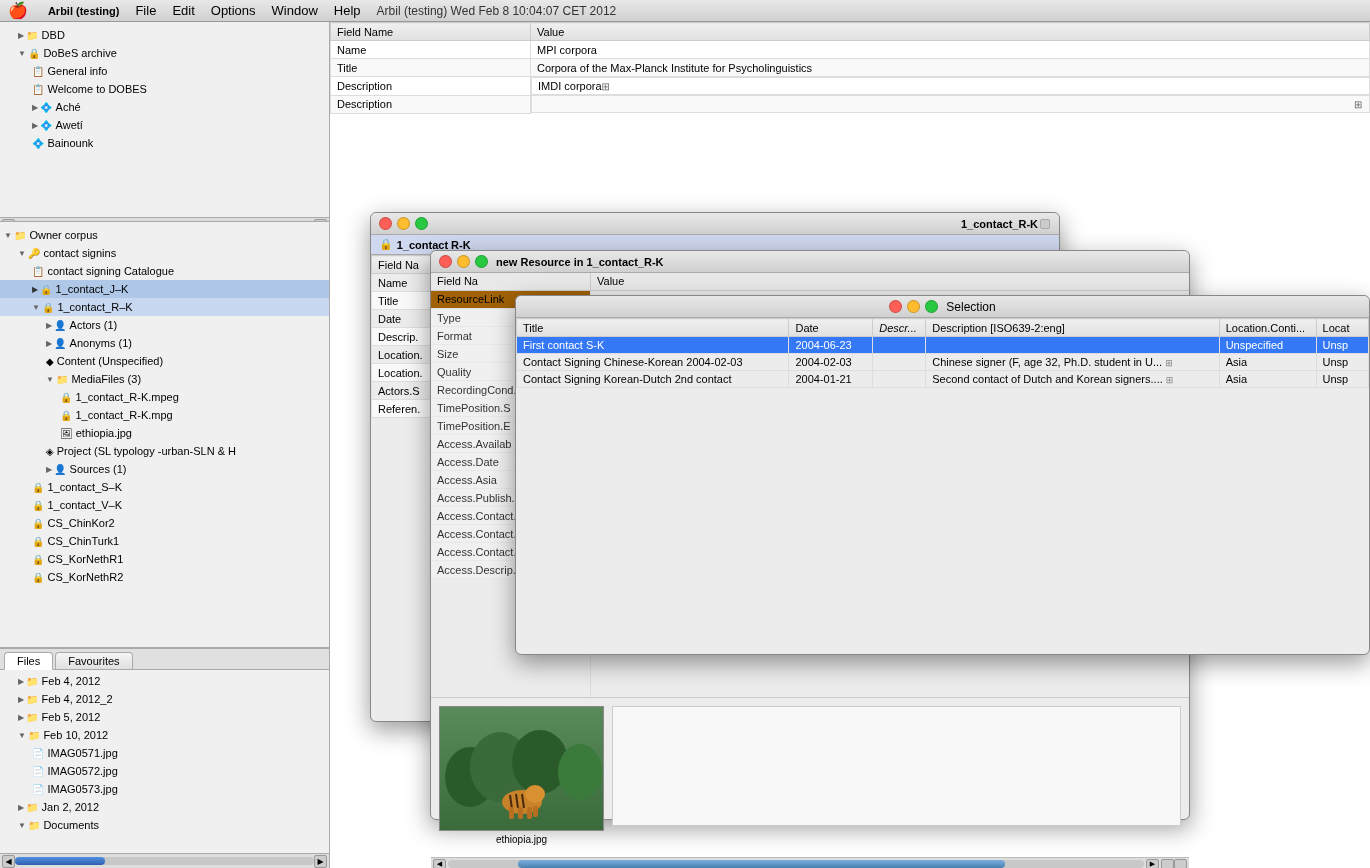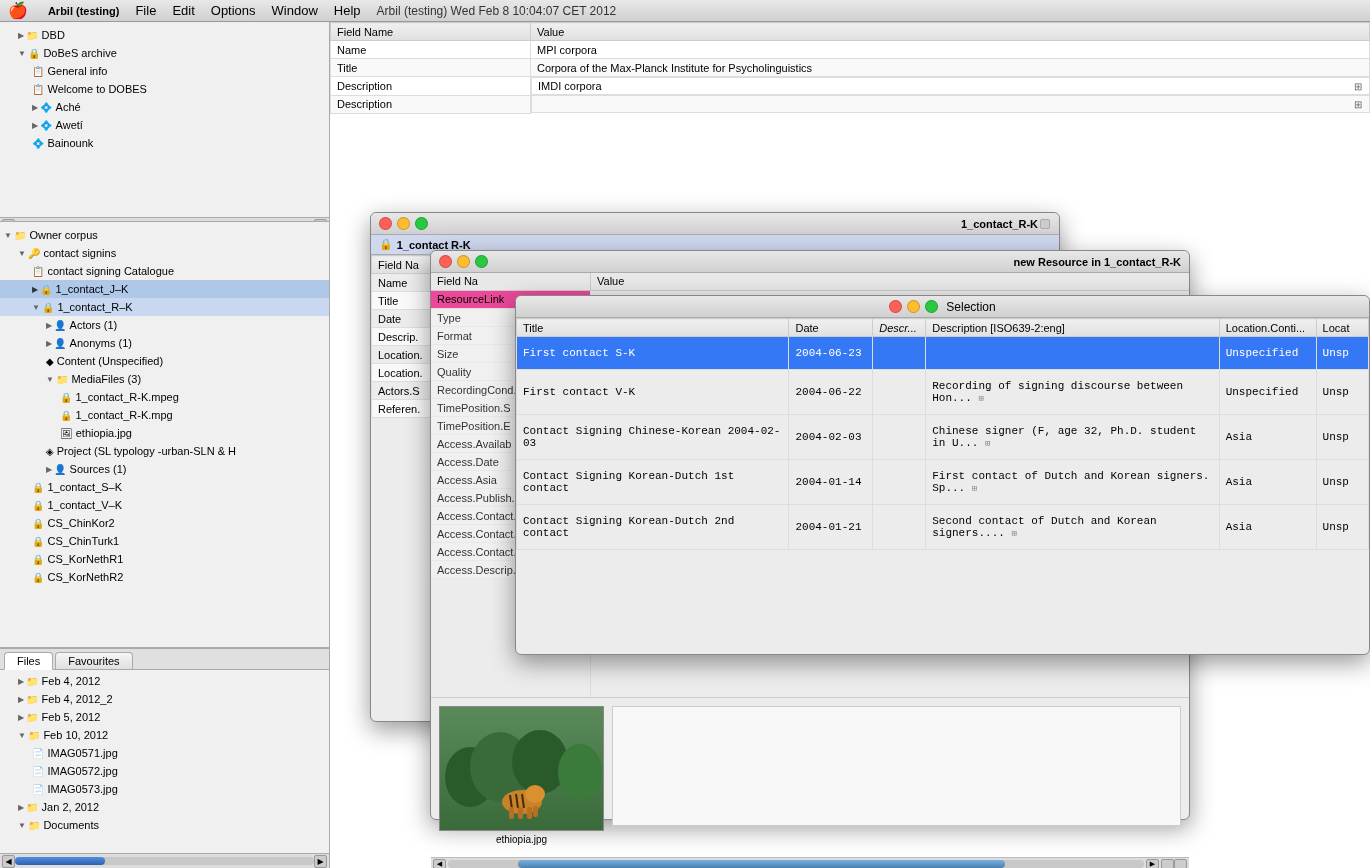--- a/index.html
+++ b/index.html
@@ -66,32 +66,32 @@
     .overlay { position: absolute; background: #ececec; border: 1px solid #888; border-radius: 6px; box-shadow: 0 8px 24px rgba(0,0,0,0.4); }
     
     
     .rk-window { top: 210px; left: 370px; width: 690px; height: 500px; }
     .rk-titlebar { background: linear-gradient(to bottom, #e8e8e8, #d0d0d0); height: 22px; border-radius: 6px 6px 0 0; display: flex; align-items: center; padding: 0 8px; border-bottom: 1px solid #aaa; }
     .rk-title { flex: 1; text-align: right; font-size: 11px; font-weight: bold; }
     
     
     .newres-window { top: 248px; left: 430px; width: 760px; height: 420px; }
     .newres-titlebar { background: linear-gradient(to bottom, #e8e8e8, #d0d0d0); height: 22px; border-radius: 6px 6px 0 0; display: flex; align-items: center; padding: 0 8px; border-bottom: 1px solid #aaa; }
-    .newres-title { flex: 1; text-align: right; font-size: 11px; font-weight: bold; }
+    .newres-title { flex: 1; text-align: left; font-size: 11px; font-weight: bold; }
     
     
     .sel-window { top: 295px; left: 515px; width: 830px; height: 360px; z-index: 10; }
     .sel-titlebar { background: linear-gradient(to bottom, #e8e8e8, #d0d0d0); height: 22px; border-radius: 6px 6px 0 0; display: flex; align-items: center; padding: 0 8px; border-bottom: 1px solid #aaa; justify-content: center; }
     .sel-title { font-size: 12px; font-weight: normal; }
     .sel-body { display: flex; flex-direction: column; height: calc(100% - 22px); }
     
     
     .sel-table { width: 100%; border-collapse: collapse; font-size: 11px; }
     .sel-table th { background: linear-gradient(to bottom, #f0f0f0, #e0e0e0); border: 1px solid #ccc; padding: 2px 6px; text-align: left; font-weight: normal; height: 18px; position: sticky; top: 0; }
-    .sel-table td { border: 1px solid #ddd; padding: 10px 6px; height: 17px; font-family: Liberation Mono, monospace; }
+    .sel-table td { border: 1px solid #ddd; padding: 2px 6px; height: 17px; }
     .sel-table tr.selected-row td { background: #3478f6; color: white; }
     
     .form-row { display: flex; height: 18px; border-bottom: 1px solid #e8e8e8; }
     .form-label { width: 120px; min-width: 120px; background: #f0f0f0; border-right: 1px solid #ddd; padding: 2px 6px; font-size: 11px; color: #333; display: flex; align-items: center; }
   </style>
 </head>
 <body>
 
 <div class="menubar">
   <span class="menubar-apple">🍎</span>
@@ -322,21 +322,21 @@
             <tr>
               <td>Name</td>
               <td>MPI corpora</td>
             </tr>
             <tr>
               <td>Title</td>
               <td>Corpora of the Max-Planck Institute for Psycholinguistics</td>
             </tr>
             <tr>
               <td>Description</td>
-              <td style="display:flex; align-items:center; justify-content:space-between;">
+              <td style="display:flex; align-items:center; justify-content:flex-start;">
                 <span>IMDI corpora</span>
                 <span style="font-size:10px; color:#666;">⊞</span>
               </td>
             </tr>
             <tr>
               <td>Description</td>
               <td style="display:flex; align-items:center; justify-content:flex-end;">
                 <span style="font-size:10px; color:#666;">⊞</span>
               </td>
             </tr>
@@ -420,21 +420,21 @@
     </div>
     <div class="newres-title">new Resource in 1_contact_R-K</div>
   </div>
 
   <div style="display:flex; background:#e8e8e8; border-bottom:1px solid #ccc; height:18px;">
     <div style="width:160px; border-right:1px solid #ccc; padding:2px 6px; font-size:11px;">Field Na</div>
     <div style="flex:1; padding:2px 6px; font-size:11px;">Value</div>
   </div>
 
   <div style="display:flex; border-bottom:1px solid #e0e0e0; height:18px;">
-    <div style="width:160px; border-right:1px solid #ddd; padding:2px 6px; font-size:11px; background:#ec4899;">ResourceLink</div>
+    <div style="width:160px; border-right:1px solid #ddd; padding:2px 6px; font-size:11px; background:#a16207;">ResourceLink</div>
     <div style="flex:1; padding:2px 6px; font-size:11px;"></div>
   </div>
 
   <div style="display:flex; height: calc(100% - 180px);">
     <div style="width:160px; border-right:1px solid #ddd; overflow:hidden;">
       <div class="form-row">
           <div class="form-label">Type</div>
         </div>
       <div class="form-row">
           <div class="form-label">Format</div>
@@ -555,40 +555,24 @@
         <tbody>
           <tr class="selected-row">
             <td>First contact S-K</td>
             <td>2004-06-23</td>
             <td></td>
             <td></td>
             <td>Unspecified</td>
             <td>Unsp</td>
           </tr>
           <tr>
-            <td>First contact V-K</td>
-            <td>2004-06-22</td>
-            <td></td>
-            <td>Recording of signing discourse between Hon... <span style="font-size:9px; color:#888;">⊞</span></td>
-            <td>Unspecified</td>
-            <td>Unsp</td>
-          </tr>
-          <tr>
             <td>Contact Signing Chinese-Korean 2004-02-03</td>
             <td>2004-02-03</td>
             <td></td>
             <td>Chinese signer (F, age 32, Ph.D. student in U... <span style="font-size:9px; color:#888;">⊞</span></td>
-            <td>Asia</td>
-            <td>Unsp</td>
-          </tr>
-          <tr>
-            <td>Contact Signing Korean-Dutch 1st contact</td>
-            <td>2004-01-14</td>
-            <td></td>
-            <td>First contact of Dutch and Korean signers. Sp... <span style="font-size:9px; color:#888;">⊞</span></td>
             <td>Asia</td>
             <td>Unsp</td>
           </tr>
           <tr>
             <td>Contact Signing Korean-Dutch 2nd contact</td>
             <td>2004-01-21</td>
             <td></td>
             <td>Second contact of Dutch and Korean signers.... <span style="font-size:9px; color:#888;">⊞</span></td>
             <td>Asia</td>
             <td>Unsp</td>

